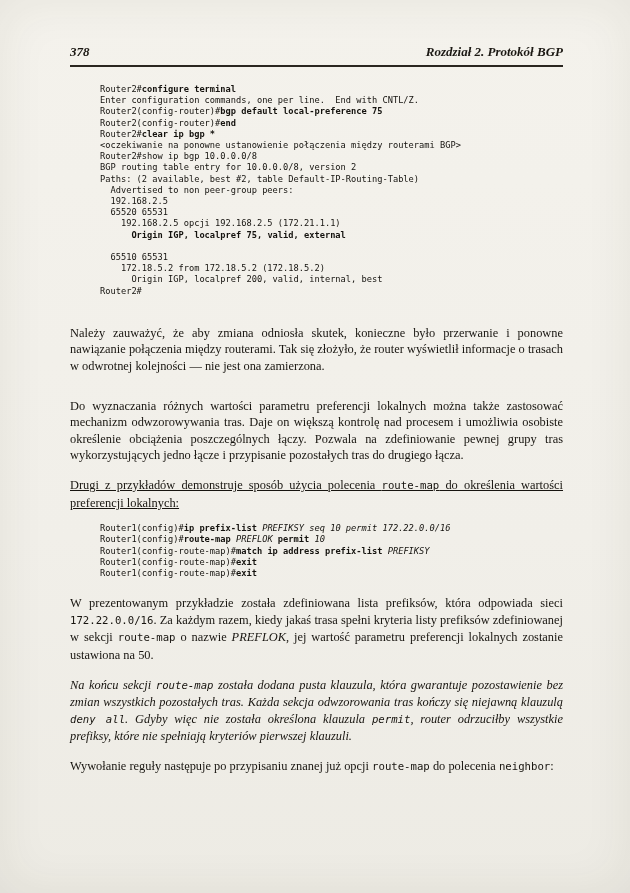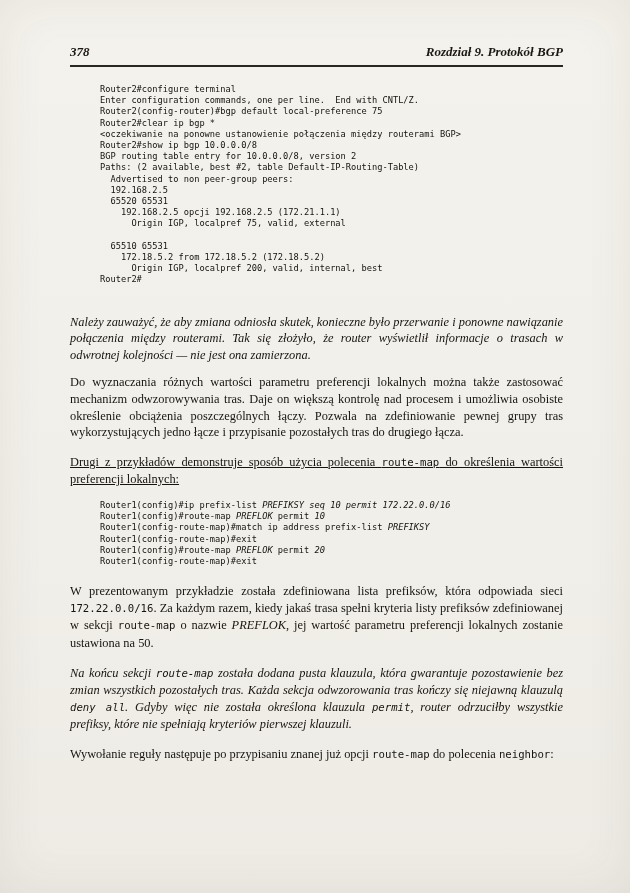--- a/index.html
+++ b/index.html
@@ -31,45 +31,46 @@
     color:#14120e;
   }
   .code .code-line { white-space:pre; }
   .code1 { margin-top:17px; }
   .code2 { margin-top:12px; }
   p.body {
     font-size:12.4px; line-height:16.6px;
     text-align:justify;
     color:#17140f;
   }
-  .p1 { margin-top:28px;font-style:italic; }
-  .p2 { margin-top:11px; }
+  .p1 { margin-top:28px; }
+  .p2 { margin-top:23px; }
   .p3 { margin-top:13px;text-decoration:underline; }
   .p4 { margin-top:16px; }
   .p5 { margin-top:13px;font-style:italic; }
   .p6 { margin-top:13px; }
-  .seg-b { font-weight:normal; }
+  .seg-b { font-weight:bold; }
   .seg-i { font-style:italic; }
   .seg-m { font-family:"DejaVu Sans Mono","Liberation Mono",monospace; font-size:0.86em; }
 </style>
 </head>
 <body>
 
 <div class="page">
 
   <div class="header">
     <span>378</span>
-    <span>Rozdział 9. Protokół BGP</span>
+    <span>Rozdział 2. Protokół BGP</span>
   </div>
   <div class="rule"></div>
 
   <div class="code code1">
       <div class="code-line"><span>Router2#</span><span class="seg-b">configure terminal</span></div>
       <div class="code-line"><span>Enter configuration commands, one per line.  End with CNTL/Z.</span></div>
       <div class="code-line"><span>Router2(config-router)#</span><span class="seg-b">bgp default local-preference 75</span></div>
+      <div class="code-line"><span>Router2(config-router)#</span><span class="seg-b">end</span></div>
       <div class="code-line"><span>Router2#</span><span class="seg-b">clear ip bgp *</span></div>
       <div class="code-line"><span>&lt;oczekiwanie na ponowne ustanowienie połączenia między routerami BGP&gt;</span></div>
       <div class="code-line"><span>Router2#show ip bgp 10.0.0.0/8</span></div>
       <div class="code-line"><span>BGP routing table entry for 10.0.0.0/8, version 2</span></div>
       <div class="code-line"><span>Paths: (2 available, best #2, table Default-IP-Routing-Table)</span></div>
       <div class="code-line"><span>  Advertised to non peer-group peers:</span></div>
       <div class="code-line"><span>  192.168.2.5</span></div>
       <div class="code-line"><span>  65520 65531</span></div>
       <div class="code-line"><span>    192.168.2.5 opcji 192.168.2.5 (172.21.1.1)</span></div>
       <div class="code-line"><span>      </span><span class="seg-b">Origin IGP, localpref 75, valid, external</span></div>
@@ -84,21 +85,20 @@
 
   <p class="body p2"><span>Do wyznaczania różnych wartości parametru preferencji lokalnych można także zastosować mechanizm odwzorowywania tras. Daje on większą kontrolę nad procesem i umożliwia osobiste określenie obciążenia poszczególnych łączy. Pozwala na zdefiniowanie pewnej grupy tras wykorzystujących jedno łącze i przypisanie pozostałych tras do drugiego łącza.</span></p>
 
   <p class="body p3"><span>Drugi z przykładów demonstruje sposób użycia polecenia </span><span class="seg-m">route-map</span><span> do określenia wartości preferencji lokalnych:</span></p>
 
   <div class="code code2">
       <div class="code-line"><span>Router1(config)#</span><span class="seg-b">ip prefix-list </span><span class="seg-i">PREFIKSY seq 10 permit 172.22.0.0/16</span></div>
       <div class="code-line"><span>Router1(config)#</span><span class="seg-b">route-map </span><span class="seg-i">PREFLOK </span><span class="seg-b">permit </span><span class="seg-i">10</span></div>
       <div class="code-line"><span>Router1(config-route-map)#</span><span class="seg-b">match ip address prefix-list </span><span class="seg-i">PREFIKSY</span></div>
       <div class="code-line"><span>Router1(config-route-map)#</span><span class="seg-b">exit</span></div>
-      <div class="code-line"><span>Router1(config)#</span><span class="seg-b">route-map </span><span class="seg-i">PREFLOK </span><span class="seg-b">permit </span><span class="seg-i">20</span></div>
       <div class="code-line"><span>Router1(config-route-map)#</span><span class="seg-b">exit</span></div>
     </div>
 
   <p class="body p4"><span>W prezentowanym przykładzie została zdefiniowana lista prefiksów, która odpowiada sieci </span><span class="seg-m">172.22.0.0/16</span><span>. Za każdym razem, kiedy jakaś trasa spełni kryteria listy prefiksów zdefiniowanej w sekcji </span><span class="seg-m">route-map</span><span> o nazwie </span><span class="seg-i">PREFLOK</span><span>, jej wartość parametru preferencji lokalnych zostanie ustawiona na 50.</span></p>
 
   <p class="body p5"><span>Na końcu sekcji </span><span class="seg-m">route-map</span><span> została dodana pusta klauzula, która gwarantuje pozosta­wienie bez zmian wszystkich pozostałych tras. Każda sekcja odwzorowania tras kończy się niejawną klauzulą </span><span class="seg-m">deny all</span><span>. Gdyby więc nie została określona klauzula </span><span class="seg-m">permit</span><span>, router odrzuciłby wszystkie prefiksy, które nie spełniają kryteriów pierwszej klauzuli.</span></p>
 
   <p class="body p6"><span>Wywołanie reguły następuje po przypisaniu znanej już opcji </span><span class="seg-m">route-map</span><span> do polecenia </span><span class="seg-m">neighbor</span><span>:</span></p>
 
 </div>

